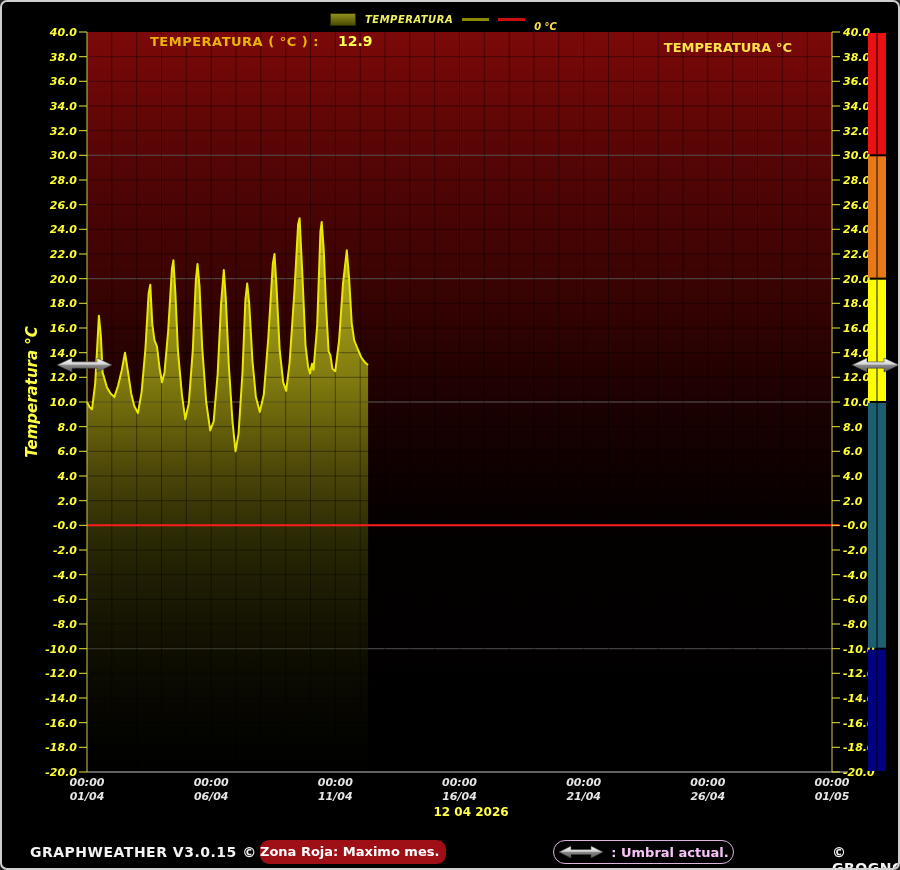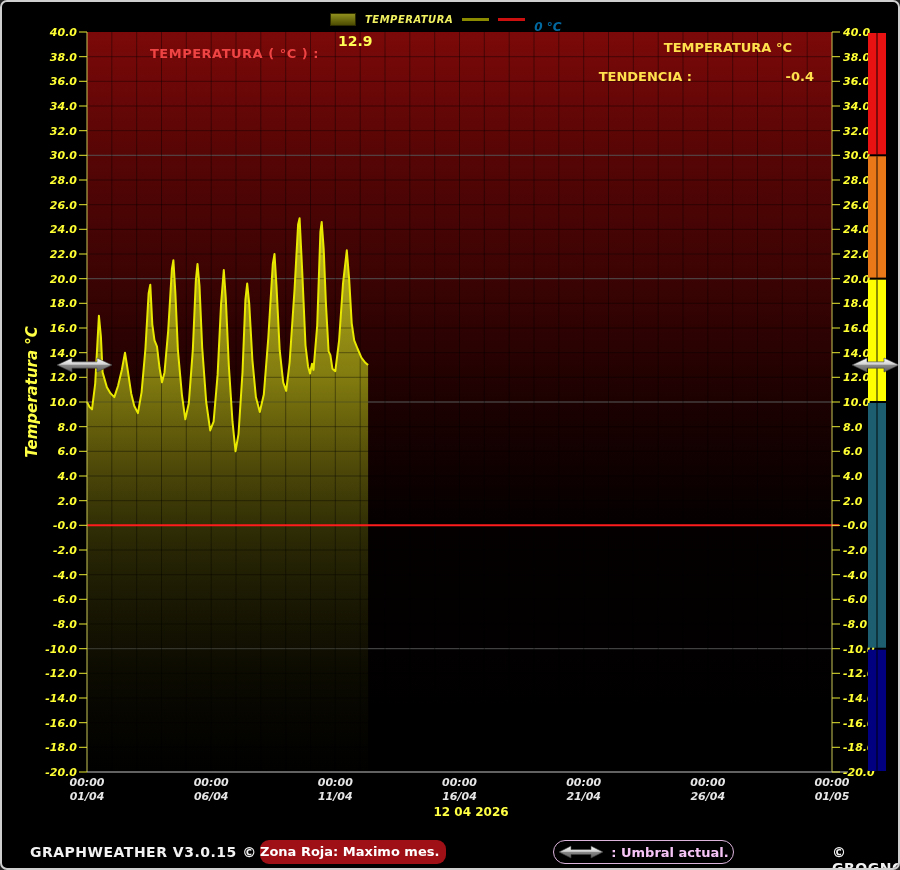--- a/index.html
+++ b/index.html
@@ -8,23 +8,23 @@
     border:2px solid #cfcfcf;border-radius:7px;box-sizing:border-box;
     overflow:hidden;font-family:"DejaVu Sans",sans-serif;
   }
   #chart-svg{position:absolute;left:0;top:0;width:900px;height:870px;}
   .abs{position:absolute;}
   
   #legend{left:328px;top:8px;display:flex;align-items:center;gap:9px;height:18px;}
   #legend .swatch{width:24px;height:11px;background:linear-gradient(#8f8f1e,#4d4d02);border:1px solid #2c2c00;}
   #legend .lg-label{font-size:10px;font-weight:bold;font-style:italic;color:#f0f060;letter-spacing:.5px;}
   #legend .lg-line{width:27px;height:3px;}
-  #legend .zero-label{font-size:12px;font-weight:bold;font-style:italic;color:#0369a1;margin-top:15px;}
-  
-  #cur-label{left:148px;top:44px;font-size:13px;font-weight:bold;color:#ef4444;letter-spacing:.5px;text-align:center;}
+  #legend .zero-label{font-size:10px;font-weight:bold;font-style:italic;color:#fde047;margin-top:15px;}
+  
+  #cur-label{left:148px;top:32px;font-size:13px;font-weight:bold;color:#eab308;letter-spacing:.5px;text-align:center;}
   #cur-value{left:336px;top:31px;font-size:14px;font-weight:bold;color:#ffff55;}
   
   #stats{left:580px;top:38px;width:232px;color:#ffe14d;}
   #stats .hdr{text-align:right;padding-right:22px;font-size:13px;font-weight:bold;height:24px;color:#ffe14d;}
   #stats .row{display:grid;grid-template-columns:110px 1fr;height:25px;align-items:center;}
   #stats .lbl{text-align:right;font-size:13px;font-weight:bold;}
   #stats .val{text-align:right;font-size:13px;font-weight:bold;}
   
   #ylabel{left:30px;top:390px;transform:translate(-50%,-50%) rotate(-90deg);transform-origin:center;
     white-space:nowrap;font-size:15px;font-weight:bold;font-style:italic;color:#ffff44;}
@@ -176,24 +176,20 @@
     <span class="lg-line" style="background:#8b8b00;"></span>
     <span class="lg-line" style="background:#cc1010;"></span>
     <span class="zero-label">0 °C</span>
   </div>
 
   <div id="cur-label" class="abs">TEMPERATURA ( °C ) :</div>
   <div id="cur-value" class="abs">12.9</div>
 
   <div id="stats" class="abs">
     <div class="hdr">TEMPERATURA °C</div>
-    <div class="row">
-      <span class="lbl">TENDENCIA :</span>
-      <span class="val">-0.4</span>
-    </div>
   </div>
 
   <div id="ylabel" class="abs">Temperatura °C</div>
 
   <div id="bdate" class="abs">12 04 2026</div>
 
   <div id="f-app" class="abs">GRAPHWEATHER V3.0.15 © Aguilmard</div>
   <div id="f-red" class="abs">Zona Roja: Maximo mes.</div>
   <div id="f-umbral" class="abs">
     <svg width="46" height="14" viewBox="0 0 46 14">

